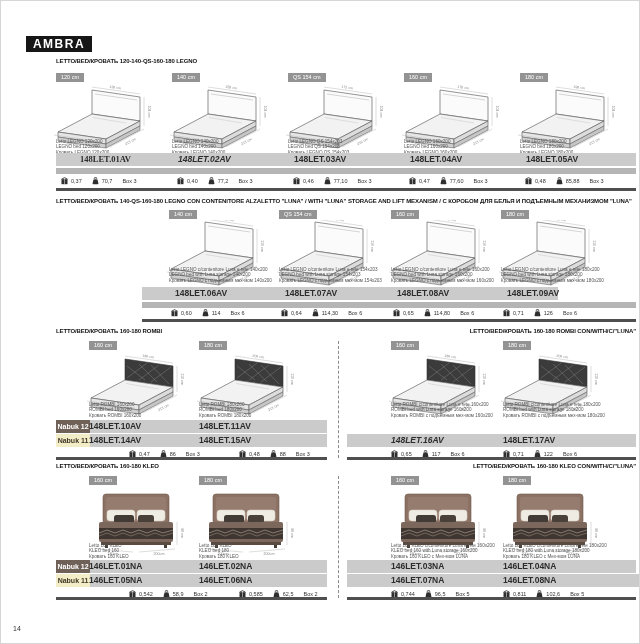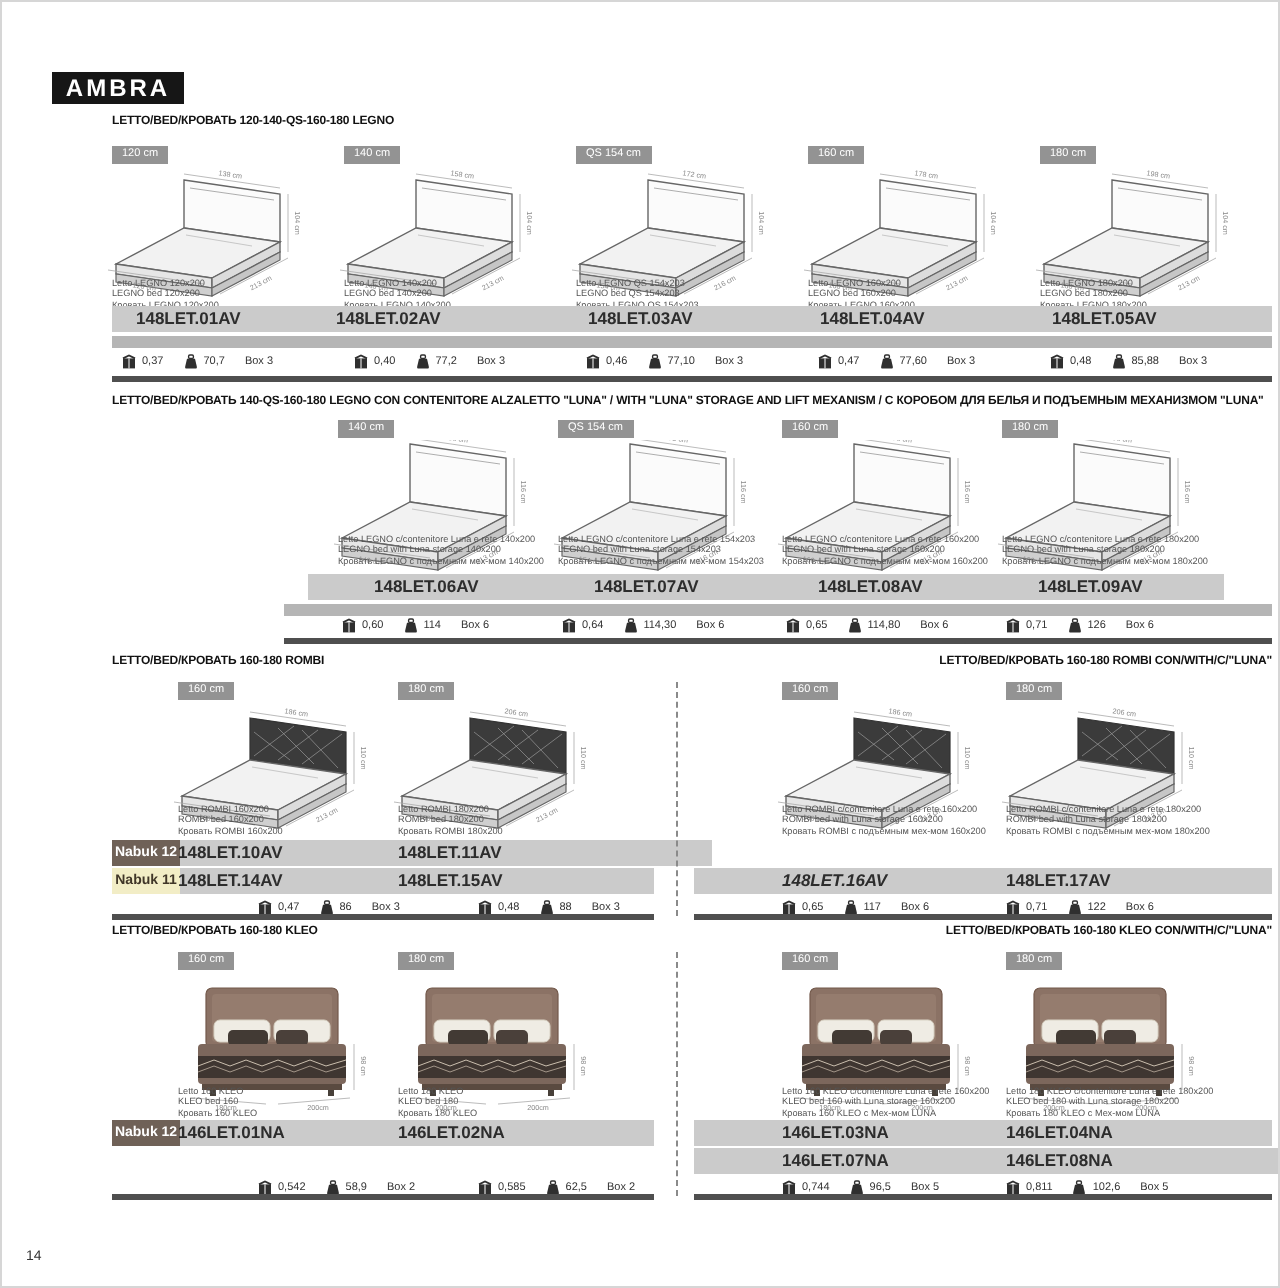--- a/index.html
+++ b/index.html
@@ -147,22 +147,22 @@
             <text x="79" y="59.5" font-size="3.6" fill="#888" text-anchor="middle" transform="rotate(-28 79 59.5)">213 cm</text>
             <line x1="2" y1="52" x2="50" y2="59" stroke="#aaa" stroke-width="0.4"></line>
             <text x="20" y="61.5" font-size="3.6" fill="#888" text-anchor="middle" transform="rotate(8 20 61.5)">180 cm</text>
           </svg></div>
         <div class="desc" style="left: 464px; top: 81px;">
           <div>Letto LEGNO 180x200</div>
           <div>LEGNO bed 180x200</div>
           <div>Кровать LEGNO 180x200</div>
         </div>
         <div class="band" style="left: 0px; top: 95px; width: 580px; height: 13px;">
-          <div class="code" style="left: 12px;">148LET.01AV</div>
-          <div class="code" style="left: 112px;">148LET.02AV</div>
+          <div class="code" style="left: 24px; font-family: Liberation Serif, serif;">148LET.01AV</div>
+          <div class="code" style="left: 122px; font-style: italic;">148LET.02AV</div>
           <div class="code" style="left: 238px;">148LET.03AV</div>
           <div class="code" style="left: 354px;">148LET.04AV</div>
           <div class="code" style="left: 470px;">148LET.05AV</div>
         </div>
         <div class="band dark" style="left: 0px; top: 110px; width: 580px; height: 6px;"></div>
         <div class="icons" style="left: 5px; top: 119px;">
           <svg width="7" height="8" viewBox="0 0 7 8">
             <rect x="0.5" y="2.2" width="6" height="5" fill="#2f2f2f"></rect>
             <polyline points="0.5,2.2 3.5,0.7 6.5,2.2" fill="none" stroke="#2f2f2f" stroke-width="0.9"></polyline>
             <line x1="3.5" y1="2.2" x2="3.5" y2="7.2" stroke="#fff" stroke-width="0.5"></line>
@@ -324,21 +324,21 @@
             <line x1="58" y1="64" x2="92" y2="46" stroke="#aaa" stroke-width="0.4"></line>
             <text x="79" y="59.5" font-size="3.6" fill="#888" text-anchor="middle" transform="rotate(-28 79 59.5)">213 cm</text>
             <line x1="2" y1="52" x2="50" y2="59" stroke="#aaa" stroke-width="0.4"></line>
             <text x="20" y="61.5" font-size="3.6" fill="#888" text-anchor="middle" transform="rotate(8 20 61.5)">180 cm</text>
           </svg></div>
         <div class="desc" style="left: 359px; top: 69px;">
           <div>Letto LEGNO c/contenitore Luna e rete 180x200</div>
           <div>LEGNO bed with Luna storage 180x200</div>
           <div>Кровать LEGNO с подъемным мех-мом 180x200</div>
         </div>
-        <div class="band" style="left: 12px; top: 89px; width: 458px; height: 13px;">
+        <div class="band" style="left: 0px; top: 89px; width: 416px; height: 13px;">
           <div class="code" style="left: 33px;">148LET.06AV</div>
           <div class="code" style="left: 143px;">148LET.07AV</div>
           <div class="code" style="left: 255px;">148LET.08AV</div>
           <div class="code" style="left: 365px;">148LET.09AV</div>
         </div>
         <div class="band dark" style="left: 0px; top: 104px; width: 494px; height: 6px;"></div>
         <div class="icons" style="left: 29px; top: 111px;">
           <svg width="7" height="8" viewBox="0 0 7 8">
             <rect x="0.5" y="2.2" width="6" height="5" fill="#2f2f2f"></rect>
             <polyline points="0.5,2.2 3.5,0.7 6.5,2.2" fill="none" stroke="#2f2f2f" stroke-width="0.9"></polyline>
@@ -453,21 +453,21 @@
             <line x1="58" y1="64" x2="92" y2="46" stroke="#aaa" stroke-width="0.4"></line>
             <text x="79" y="59.5" font-size="3.6" fill="#888" text-anchor="middle" transform="rotate(-28 79 59.5)">213 cm</text>
             <line x1="2" y1="52" x2="50" y2="59" stroke="#aaa" stroke-width="0.4"></line>
             <text x="20" y="61.5" font-size="3.6" fill="#888" text-anchor="middle" transform="rotate(8 20 61.5)">180 cm</text>
           </svg></div>
         <div class="desc" style="left: 143px; top: 74px;">
           <div>Letto ROMBI 180x200</div>
           <div>ROMBI bed 180x200</div>
           <div>Кровать ROMBI 180x200</div>
         </div>
-        <div class="band" style="left: 0px; top: 92px; width: 300px; height: 13px; padding-left: 19px;">
+        <div class="band" style="left: 0px; top: 92px; width: 271px; height: 13px; padding-left: 19px;">
           <div class="chip c12">Nabuk 12</div>
           <div class="code" style="left: 33px;">148LET.10AV</div>
           <div class="code" style="left: 143px;">148LET.11AV</div>
         </div>
         <div class="band" style="left: 0px; top: 106px; width: 271px; height: 13px;">
           <div class="chip c11">Nabuk 11</div>
           <div class="code" style="left: 33px;">148LET.14AV</div>
           <div class="code" style="left: 143px;">148LET.15AV</div>
         </div>
         <div class="icons" style="left: 73px; top: 122px;">
@@ -652,20 +652,25 @@
         <div class="desc" style="left: 143px; top: 80px;">
           <div>Letto 180 KLEO</div>
           <div>KLEO bed 180</div>
           <div>Кровать 180 KLEO</div>
         </div>
         <div class="band" style="left: 0px; top: 97px; width: 271px; height: 13px;">
           <div class="chip c12">Nabuk 12</div>
           <div class="code" style="left: 33px;">146LET.01NA</div>
           <div class="code" style="left: 143px;">146LET.02NA</div>
         </div>
+        <div class="band" style="left: 0px; top: 111px; width: 271px; height: 13px;">
+          <div class="chip c11">Nabuk 11</div>
+          <div class="code" style="left: 33px;">146LET.05NA</div>
+          <div class="code" style="left: 143px;">146LET.06NA</div>
+        </div>
         <div class="icons" style="left: 73px; top: 127px;">
           <svg width="7" height="8" viewBox="0 0 7 8">
             <rect x="0.5" y="2.2" width="6" height="5" fill="#2f2f2f"></rect>
             <polyline points="0.5,2.2 3.5,0.7 6.5,2.2" fill="none" stroke="#2f2f2f" stroke-width="0.9"></polyline>
             <line x1="3.5" y1="2.2" x2="3.5" y2="7.2" stroke="#fff" stroke-width="0.5"></line>
           </svg>
           <b>0,542</b>
           <svg width="7" height="8" viewBox="0 0 7 8">
             <rect x="2.3" y="0.5" width="2.4" height="1.7" rx="0.6" fill="none" stroke="#2f2f2f" stroke-width="0.7"></rect>
             <path d="M1.5 2.4 h4 l0.9 3.8 a0.9 0.9 0 0 1 -0.9 1.1 h-4 a0.9 0.9 0 0 1 -0.9 -1.1 z" fill="#2f2f2f"></path>

